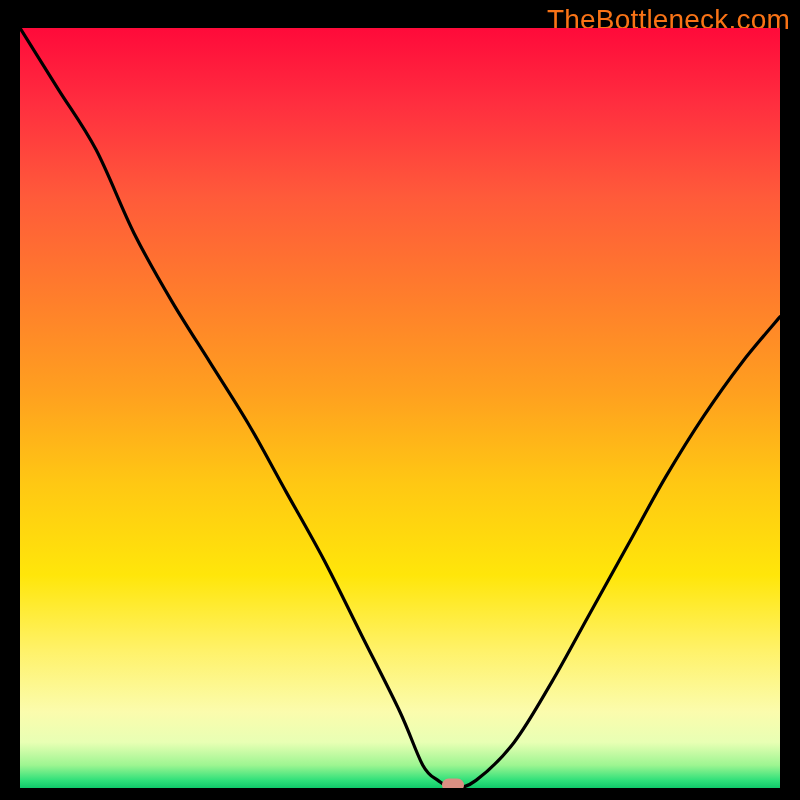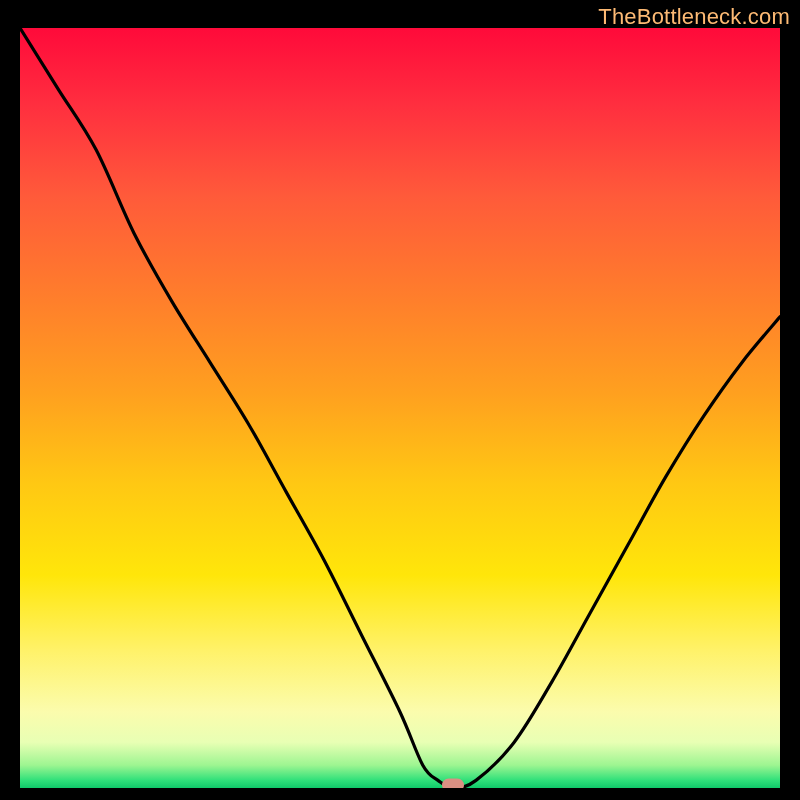--- a/index.html
+++ b/index.html
@@ -14,22 +14,22 @@
   .stage {
     position: relative;
     width: 800px;
     height: 800px;
     background: #000;
   }
   .watermark {
     position: absolute;
     top: 4px;
     right: 10px;
-    color: #fdba74;
-    font-size: 22px;
+    color: #f97316;
+    font-size: 28px;
     font-weight: 500;
     letter-spacing: 0.2px;
     user-select: none;
   }
   .plot {
     position: absolute;
     left: 20px;
     top: 28px;
     width: 760px;
     height: 760px;

